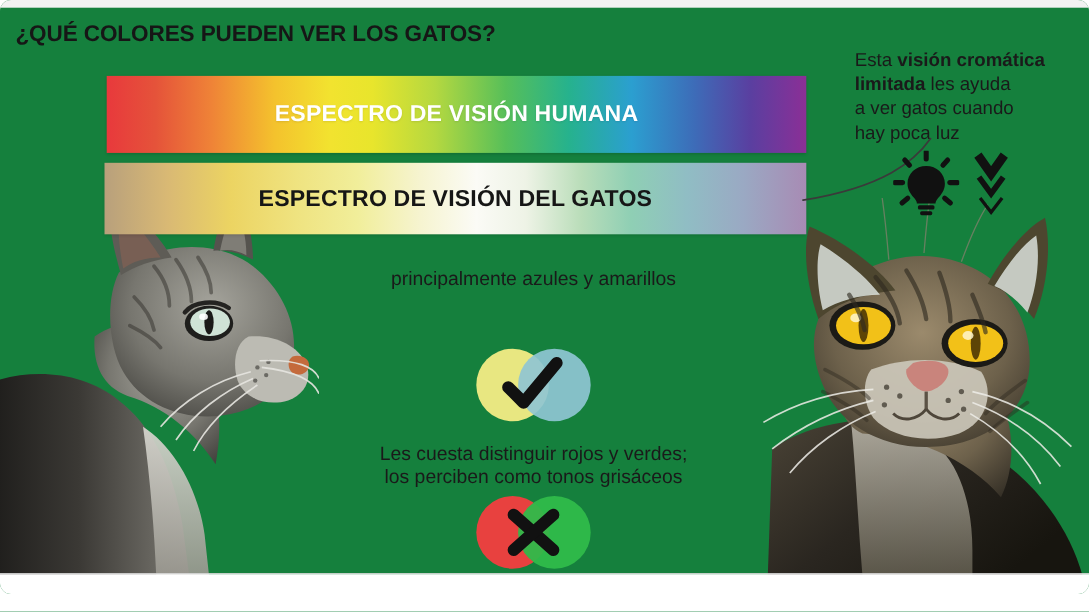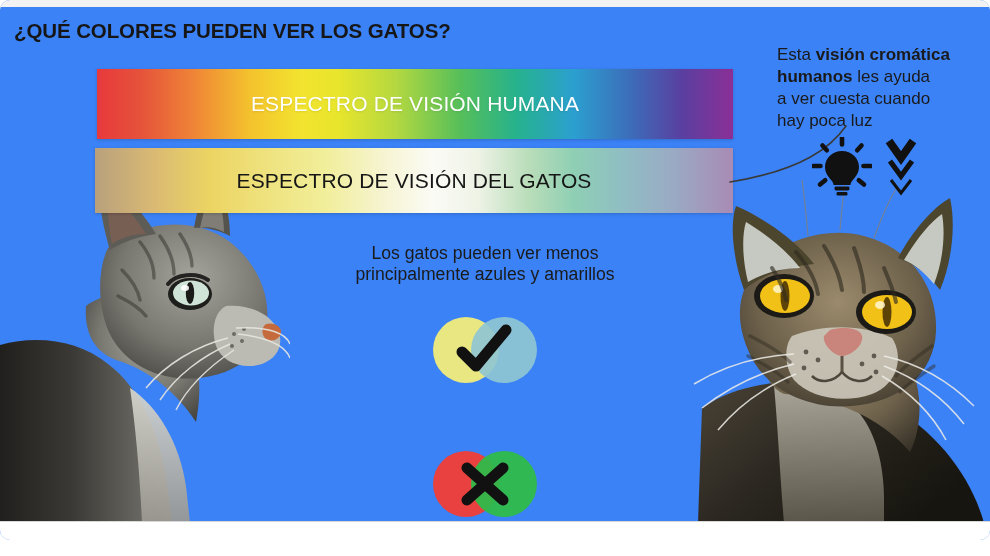--- a/index.html
+++ b/index.html
@@ -5,21 +5,21 @@
 <style>
   html,body{margin:0;padding:0;background:#ffffff;}
   body{
     font-family:"Liberation Sans", sans-serif;
     -webkit-font-smoothing:antialiased;
   }
   #page{
     position:relative;
     width:990px;
     height:540px;
-    background:#3b82f6;
+    background:#15803d;
     overflow:hidden;
     border-radius:10px;
   }
 
   
   .edge-top{
     position:absolute;left:0;top:0;width:990px;height:7px;
     background:#f2f2f2;
   }
 
@@ -69,21 +69,21 @@
       #f6f4d0 45%,
       #fbfbf6 53%,
       #eef3e6 60%,
       #b9ddb9 68%,
       #8fcfb4 75%,
       #90bdc4 83%,
       #9aa9c3 91%,
       #a88bb4 100%);
   }
   .bar-label{
-    font-size:21px;font-weight:400;letter-spacing:.15px;
+    font-size:21px;font-weight:700;letter-spacing:.15px;
     white-space:nowrap;
   }
   #bar-human .bar-label{color:#ffffff;text-shadow:0 1px 2px rgba(0,0,0,.10);}
   #bar-cat .bar-label{color:#161616;}
 
   
   .center-text{
     position:absolute;text-align:center;color:#1a1a1a;
     line-height:1.17;white-space:nowrap;
   }
@@ -294,48 +294,51 @@
 
   <div class="bar" id="bar-human">
     <span class="bar-label">ESPECTRO DE VISIÓN HUMANA</span>
   </div>
 
   <div class="bar" id="bar-cat">
     <span class="bar-label">ESPECTRO DE VISIÓN DEL GATOS</span>
   </div>
 
   <div class="center-text" id="copy-1">
-    <div>Los gatos pueden ver menos</div>
     <div><span>principalmente </span><b>azules</b><span> y </span><b>amarillos</b></div>
   </div>
 
   <div class="venn" id="venn-yes">
     <svg width="114" height="68" viewBox="0 0 114 68" xmlns="http://www.w3.org/2000/svg" aria-hidden="true">
       <circle cx="38" cy="34" r="33" fill="#e8e781"></circle>
       <circle cx="76" cy="34" r="33" fill="#8fc6d2" opacity=".92"></circle>
       <path d="M34 36 L48 50 L78 14" stroke="#111111" stroke-width="11" fill="none" stroke-linecap="round" stroke-linejoin="round"></path>
     </svg>
   </div>
 
+  <div class="center-text" id="copy-2">
+    <div><span>Les cuesta distinguir </span><b>rojos</b><span> y </span><b>verdes</b><span>;</span></div>
+    <div>los perciben como tonos grisáceos</div>
+  </div>
 
   <div class="venn" id="venn-no">
     <svg width="114" height="68" viewBox="0 0 114 68" xmlns="http://www.w3.org/2000/svg" aria-hidden="true">
       <circle cx="38" cy="34" r="33" fill="#e8413f"></circle>
       <circle cx="76" cy="34" r="33" fill="#2fba4a" opacity=".95"></circle>
       <g stroke="#111111" stroke-width="11" stroke-linecap="round">
         <path d="M39 18 L75 50"></path>
         <path d="M75 18 L39 50"></path>
       </g>
     </svg>
   </div>
 
   <div id="callout">
     <span>Esta </span><b>visión cromática</b><br>
-    <b>humanos</b><span> les ayuda</span><br>
-    <span>a ver cuesta cuando</span><br>
+    <b>limitada</b><span> les ayuda</span><br>
+    <span>a ver gatos cuando</span><br>
     <span>hay poca luz</span>
   </div>
 
   <div id="callout-curve">
     <svg width="120" height="66" viewBox="0 0 120 66" xmlns="http://www.w3.org/2000/svg" aria-hidden="true">
       <path d="M118 2 C104 22 76 46 2 58" stroke="#3a3a3a" stroke-width="1.6" fill="none" stroke-linecap="round"></path>
     </svg>
   </div>
 
   <div id="bulb">

